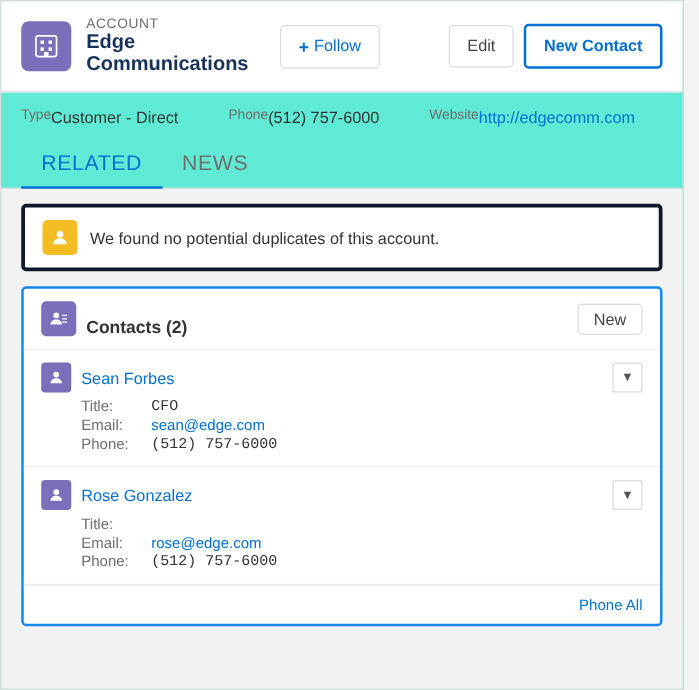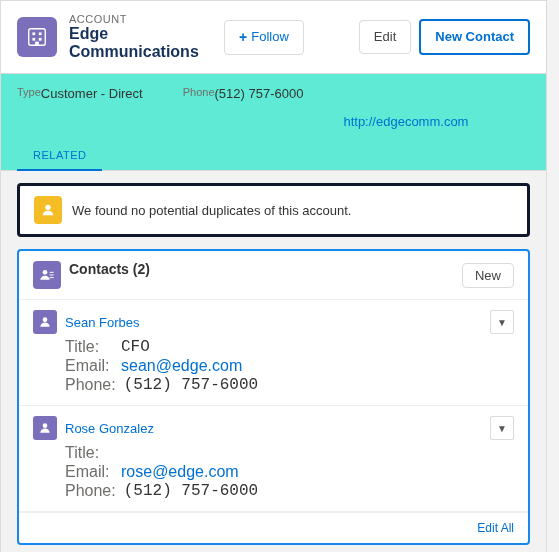--- a/index.html
+++ b/index.html
@@ -106,32 +106,31 @@
       color: #706e6b;
       margin-bottom: 2px;
     }
     .field-value {
       font-size: 13px;
       color: #333;
     }
     .field-link {
       color: #0070d2;
       text-decoration: none;
-      margin-top: 28px;
     }
     
     .tabs {
       display: flex;
       border-bottom: 1px solid #dddbda;
       padding: 0 16px;
       margin-top: 4px;
     }
     .tab {
       padding: 8px 16px;
-      font-size: 11px;
+      font-size: 17px;
       color: #706e6b;
       cursor: pointer;
       text-transform: uppercase;
       letter-spacing: 0.5px;
       font-weight: 500;
       border-bottom: 2px solid transparent;
       margin-bottom: -1px;
     }
     .tab.active {
       color: #0070d2;
@@ -183,21 +182,21 @@
     }
     .contacts-header {
       display: flex;
       align-items: center;
       justify-content: space-between;
       padding: 10px 14px;
       border-bottom: 1px solid #f0efef;
     }
     .contacts-header-left {
       display: flex;
-      align-items: flex-start;
+      align-items: flex-end;
       gap: 8px;
     }
     .contacts-icon {
       width: 28px;
       height: 28px;
       background: #7b6fbb;
       border-radius: 4px;
       display: flex;
       align-items: center;
       justify-content: center;
@@ -277,21 +276,21 @@
     .dropdown-arrow {
       font-size: 10px;
       color: #555;
     }
     .contact-fields {
       margin-left: 32px;
     }
     .contact-field-row {
       display: flex;
       gap: 8px;
-      font-size: 16px;
+      font-size: 12px;
       margin-bottom: 1px;
     }
     .contact-field-label {
       color: #706e6b;
       min-width: 48px;
     }
     .contact-field-value {
       color: #333;
       font-family: Liberation Mono, monospace;
     }
@@ -346,26 +345,28 @@
   <div class="fields-row">
     <div class="field-group">
       <span class="field-label">Type</span>
       <span class="field-value">Customer - Direct</span>
     </div>
     <div class="field-group">
       <span class="field-label">Phone</span>
       <span class="field-value">(512) 757-6000</span>
     </div>
     <div class="field-group">
+      <span class="field-label">Website</span>
       <a class="field-link">http://edgecomm.com</a>
     </div>
   </div>
 
   <div class="tabs">
     <div class="tab active">RELATED</div>
+    <div class="tab">NEWS</div>
   </div>
 
   <div class="main-content">
 
     <div class="duplicate-banner">
       <div class="duplicate-icon">
         <svg viewBox="0 0 24 24" xmlns="http://www.w3.org/2000/svg">
           <circle cx="12" cy="8" r="4" fill="white"></circle>
           <path d="M4 20c0-4 3.6-7 8-7s8 3 8 7" fill="white"></path>
         </svg>
@@ -446,19 +447,19 @@
             <a class="contact-field-link">rose@edge.com</a>
           </div>
           <div class="contact-field-row">
             <span class="contact-field-label">Phone:</span>
             <span class="contact-field-value">(512) 757-6000</span>
           </div>
         </div>
       </div>
 
       <div class="view-all-row">
-        <a class="view-all-link">Edit All</a>
+        <a class="view-all-link">Phone All</a>
       </div>
 
     </div>
   </div>
 
 </div>
 
 </body></html>

